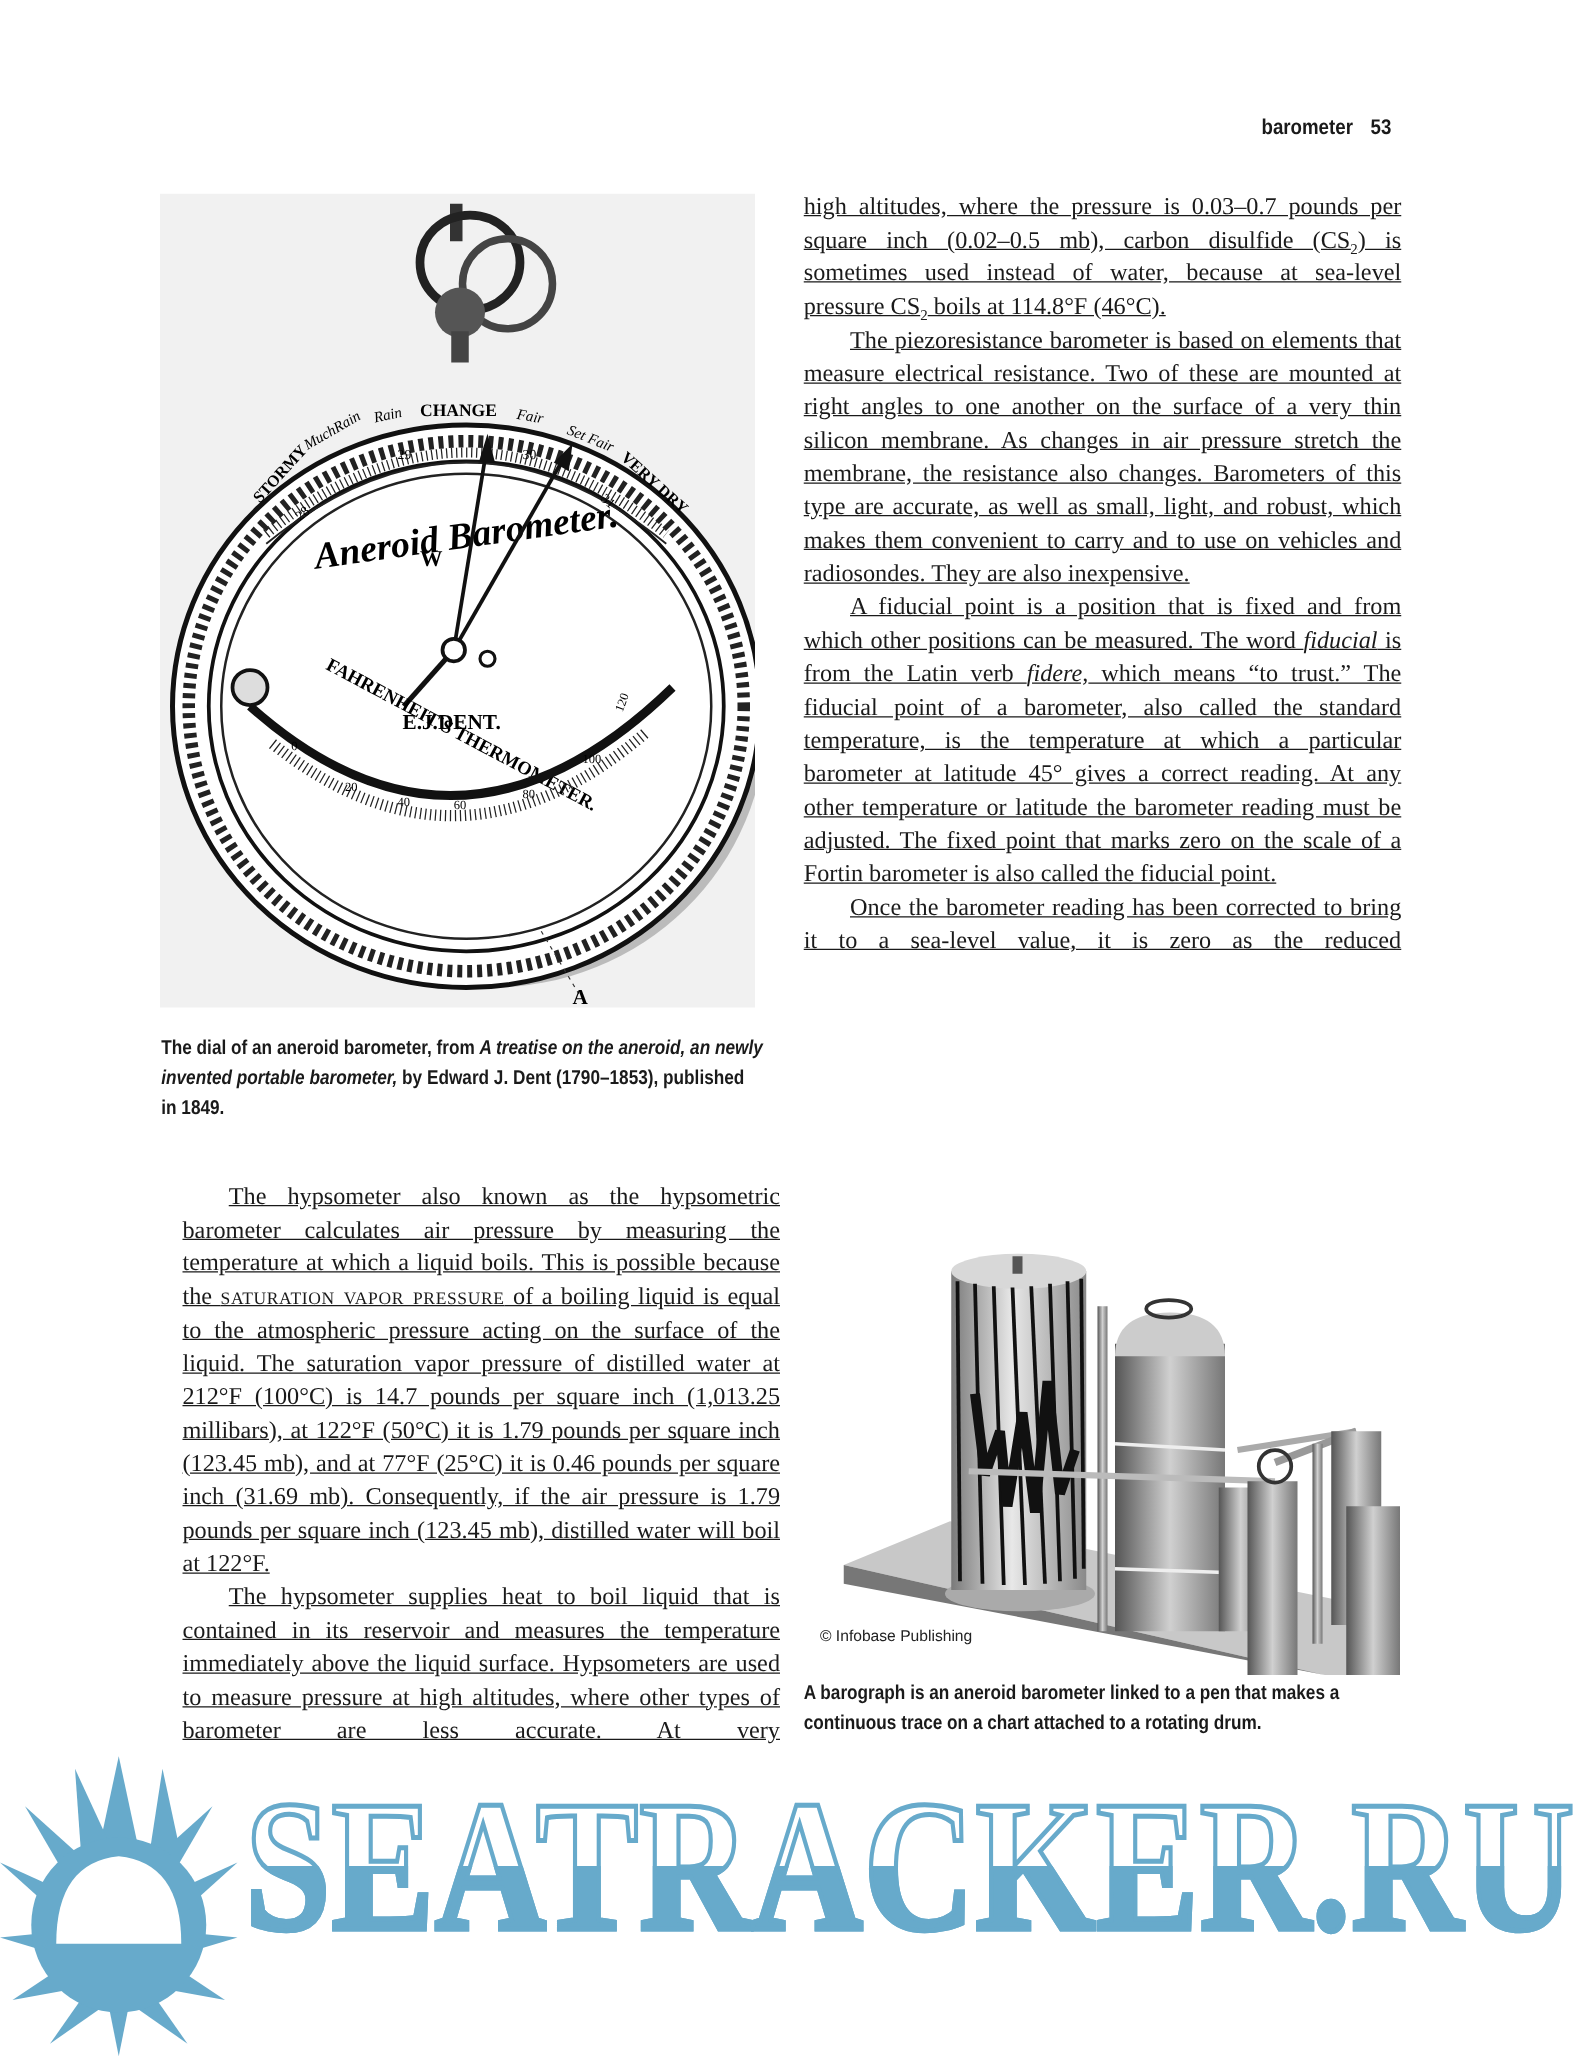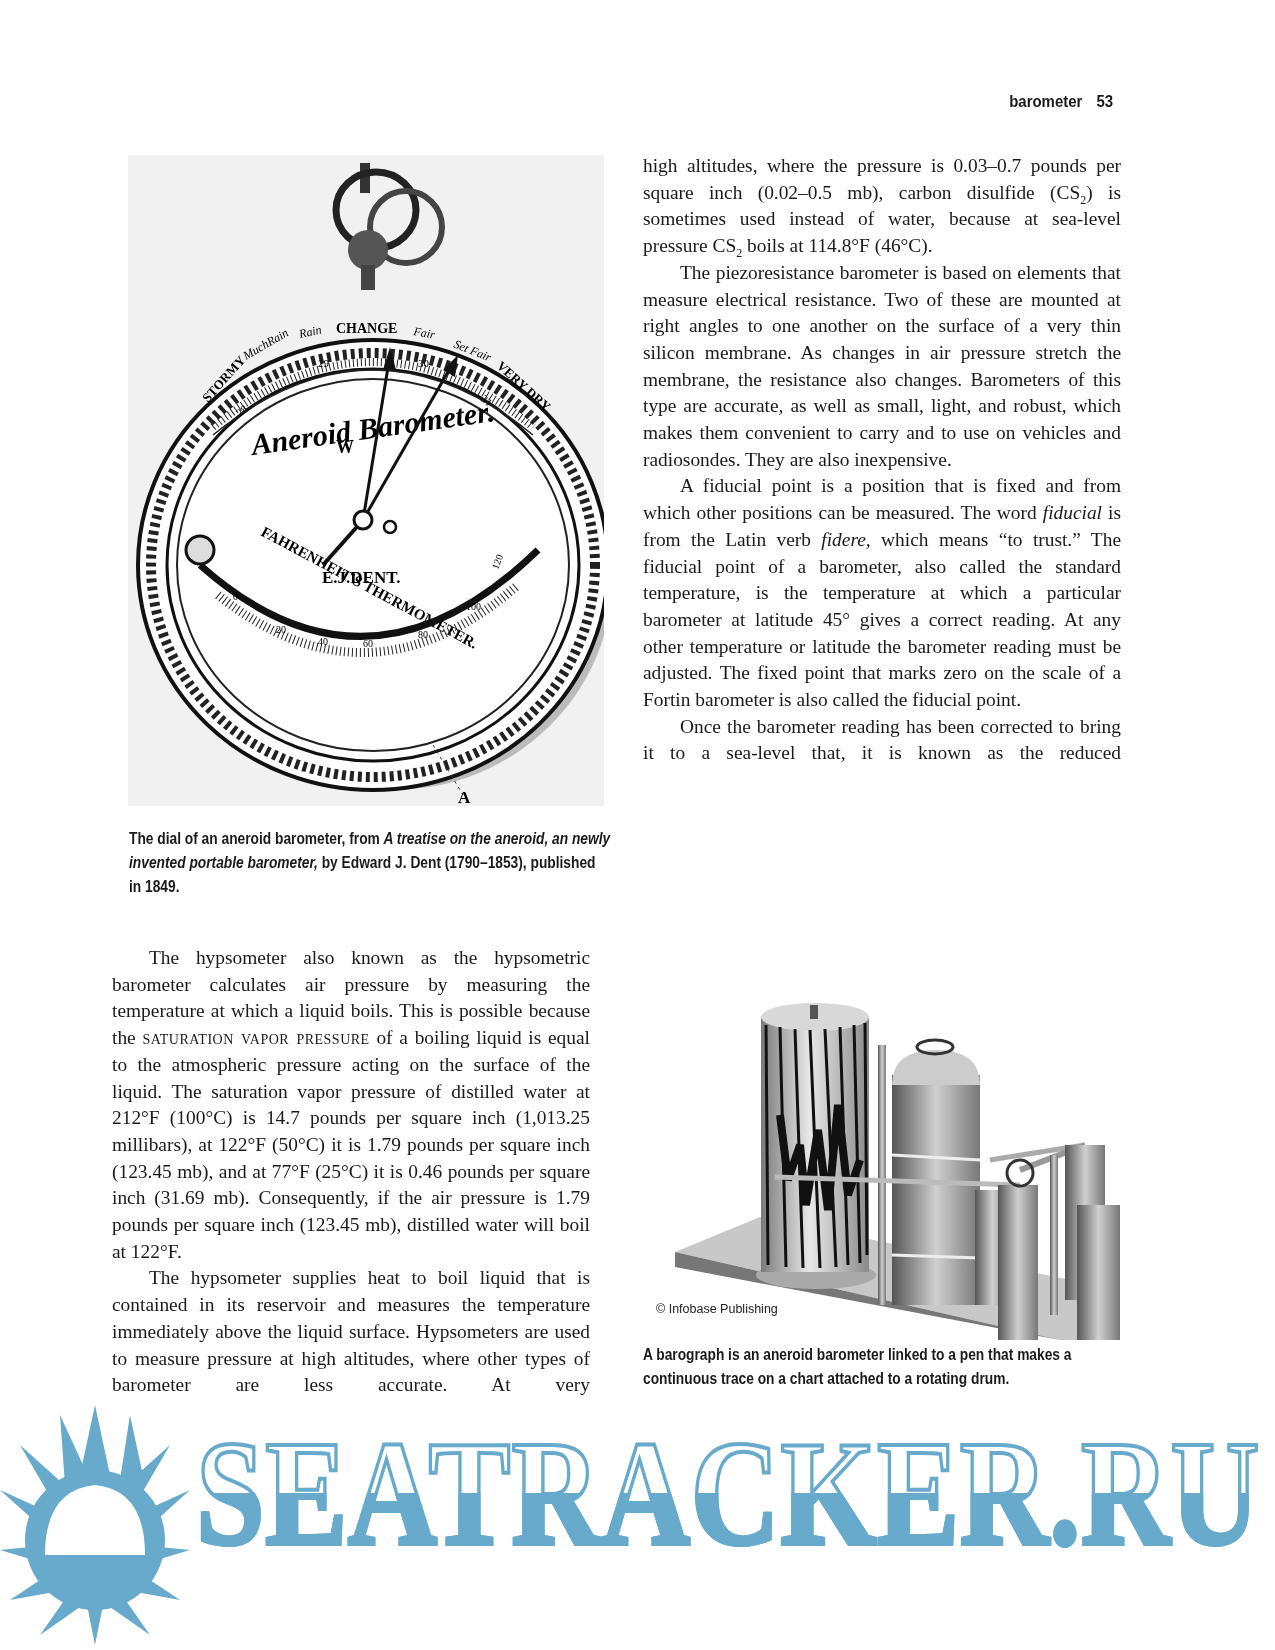--- a/index.html
+++ b/index.html
@@ -1,23 +1,23 @@
 <!DOCTYPE html>
 <html><head>
 <meta charset="utf-8">
 <style>
   html, body { margin: 0; padding: 0; background: #ffffff; }
   body { width: 1275px; height: 1650px; position: relative; overflow: hidden; font-family: "Liberation Serif", "DejaVu Serif", serif; color: #1a1a1a; }
   .running-head { position: absolute; top: 92px; right: 162px; font-family: "Liberation Sans", "DejaVu Sans", sans-serif; font-weight: bold; font-size: 17px; letter-spacing: 0; transform: scaleX(0.88); transform-origin: right center; }
   .running-head .page-num { margin-left: 16px; }
   .col { position: absolute; width: 478px; font-size: 19.4px; line-height: 26.7px; text-align: justify; }
-  .col p { margin: 0; text-indent: 0; }
+  .col p { margin: 0; text-indent: 0; text-decoration: underline; }
   .col p.indent { text-indent: 37px; }
   .col-right-top { left: 643px; top: 153px; }
-  .col-left-bottom { left: 112px; top: 945px; }
+  .col-left-bottom { left: 146px; top: 945px; }
   .sc { font-variant: small-caps; letter-spacing: 0.5px; }
   sub { font-size: 12px; line-height: 0; }
   .fig1 { position: absolute; left: 128px; top: 155px; width: 476px; height: 651px; background: #f1f1f1; }
   .caption { position: absolute; font-family: "Liberation Sans", "DejaVu Sans", sans-serif; font-weight: bold; font-size: 16px; line-height: 24px; transform: scaleX(0.86); transform-origin: left top; width: 560px; }
   .caption1 { left: 129px; top: 827px; }
   .caption2 { left: 643px; top: 1343px; }
   .credit { position: absolute; left: 656px; top: 1302px; font-family: "Liberation Sans", "DejaVu Sans", sans-serif; font-size: 12.5px; color: #222; }
   .fig2 { position: absolute; left: 640px; top: 945px; width: 480px; height: 395px; }
   .watermark { position: absolute; left: 0; top: 1390px; width: 1025px; height: 260px; }
   .wm-text { position: absolute; left: 196px; top: 1418px; font-family: "Liberation Serif", "DejaVu Serif", serif; font-weight: bold; font-size: 150px; line-height: 1; letter-spacing: 1px; transform: scaleX(0.82); transform-origin: left top; white-space: nowrap;
@@ -91,21 +91,21 @@
 </div>
 
 <div class="caption caption1">
   <span>The dial of an aneroid barometer, from </span><i>A treatise on the aneroid, an newly invented portable barometer,</i><span> by Edward J. Dent (1790–1853), published in 1849.</span>
 </div>
 
 <div class="col col-right-top">
   <p><span>high altitudes, where the pressure is 0.03–0.7 pounds per square inch (0.02–0.5 mb), carbon disulfide (CS</span><sub>2</sub><span>) is sometimes used instead of water, because at sea-level pressure CS</span><sub>2</sub><span> boils at 114.8°F (46°C).</span></p>
   <p class="indent">The piezoresistance barometer is based on elements that measure electrical resistance. Two of these are mounted at right angles to one another on the surface of a very thin silicon membrane. As changes in air pressure stretch the membrane, the resistance also changes. Barometers of this type are accurate, as well as small, light, and robust, which makes them convenient to carry and to use on vehicles and radiosondes. They are also inexpensive.</p>
   <p class="indent"><span>A fiducial point is a position that is fixed and from which other positions can be measured. The word </span><i>fiducial</i><span> is from the Latin verb </span><i>fidere,</i><span> which means “to trust.” The fiducial point of a barometer, also called the standard temperature, is the temperature at which a particular barometer at latitude 45° gives a correct reading. At any other temperature or latitude the barometer reading must be adjusted. The fixed point that marks zero on the scale of a Fortin barometer is also called the fiducial point.</span></p>
-  <p class="indent" style="text-align-last: justify;">Once the barometer reading has been corrected to bring it to a sea-level that, it is known as the reduced</p>
+  <p class="indent" style="text-align-last: justify;">Once the barometer reading has been corrected to bring it to a sea-level value, it is zero as the reduced</p>
 </div>
 
 <div class="col col-left-bottom">
   <p class="indent"><span>The hypsometer also known as the hypsometric barometer calculates air pressure by measuring the temperature at which a liquid boils. This is possible because the </span><span class="sc">saturation vapor pressure</span><span> of a boiling liquid is equal to the atmospheric pressure acting on the surface of the liquid. The saturation vapor pressure of distilled water at 212°F (100°C) is 14.7 pounds per square inch (1,013.25 millibars), at 122°F (50°C) it is 1.79 pounds per square inch (123.45 mb), and at 77°F (25°C) it is 0.46 pounds per square inch (31.69 mb). Consequently, if the air pressure is 1.79 pounds per square inch (123.45 mb), distilled water will boil at 122°F.</span></p>
   <p class="indent" style="text-align-last: justify;">The hypsometer supplies heat to boil liquid that is contained in its reservoir and measures the temperature immediately above the liquid surface. Hypsometers are used to measure pressure at high altitudes, where other types of barometer are less accurate. At very</p>
 </div>
 
 <div class="fig2">
   <svg width="480" height="395" viewBox="0 0 480 395">
     <defs>

